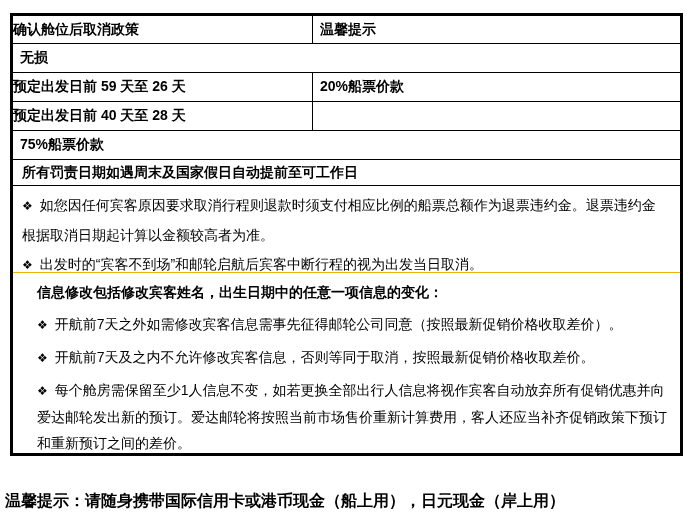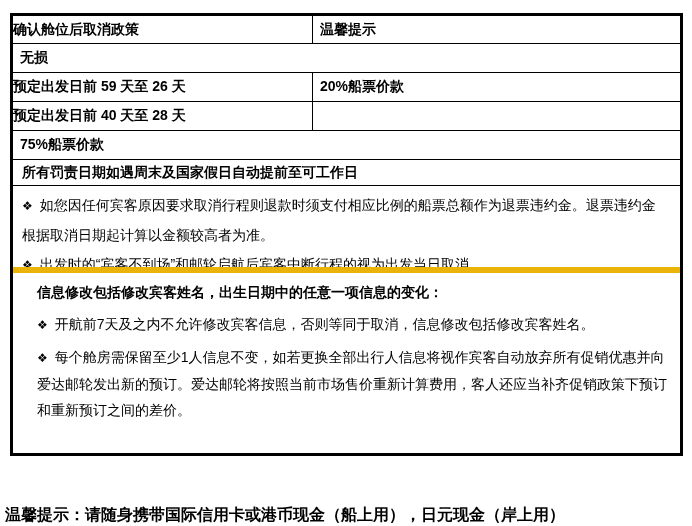--- a/index.html
+++ b/index.html
@@ -58,21 +58,21 @@
     font-weight: bold;
   }
   .notes {
     box-sizing: border-box;
     padding: 5px 12px 0 9px;
     font-size: 14px;
     overflow: hidden;
   }
   .notes-cancel {
     height: 87px;
-    border-bottom: 6px solid #eab308;
+    border-bottom: 1px solid #eab308;
   }
   .notes-cancel p {
     margin: 0;
     line-height: 29px;
   }
   .notes-modify {
     height: 180px;
     padding-top: 6px;
     padding-left: 24px;
   }
@@ -82,21 +82,21 @@
   }
   .note-heading { font-weight: bold; }
   .bullet {
     display: inline-block;
     margin-right: 7px;
     font-size: 12px;
   }
   .tip {
     position: absolute;
     left: 5px;
-    top: 504px;
+    top: 490px;
     font-size: 16px;
     font-weight: bold;
     line-height: 21px;
     white-space: nowrap;
   }
 </style>
 </head>
 <body>
 
 <div class="page">
@@ -126,21 +126,22 @@
       <span>所有罚责日期如遇周末及国家假日自动提前至可工作日</span>
     </div>
 
     <div class="notes notes-cancel">
       <p><span class="bullet">❖</span><span>如您因任何宾客原因要求取消行程则退款时须支付相应比例的船票总额作为退票违约金。退票违约金根据取消日期起计算以金额较高者为准。</span></p>
       <p><span class="bullet">❖</span><span>出发时的“宾客不到场”和邮轮启航后宾客中断行程的视为出发当日取消。</span></p>
     </div>
 
     <div class="notes notes-modify">
       <p class="note-heading">信息修改包括修改宾客姓名，出生日期中的任意一项信息的变化：</p>
-      <p><span class="bullet">❖</span><span>开航前7天及之内不允许修改宾客信息，否则等同于取消，信息修改包括修改宾客姓名。</span></p>
+      <p><span class="bullet">❖</span><span>开航前7天之外如需修改宾客信息需事先征得邮轮公司同意（按照最新促销价格收取差价）。</span></p>
+      <p><span class="bullet">❖</span><span>开航前7天及之内不允许修改宾客信息，否则等同于取消，按照最新促销价格收取差价。</span></p>
       <p><span class="bullet">❖</span><span>每个舱房需保留至少1人信息不变，如若更换全部出行人信息将视作宾客自动放弃所有促销优惠并向爱达邮轮发出新的预订。爱达邮轮将按照当前市场售价重新计算费用，客人还应当补齐促销政策下预订和重新预订之间的差价。</span></p>
     </div>
 
   </div>
 
   <div class="tip">温馨提示：请随身携带国际信用卡或港币现金（船上用），日元现金（岸上用）</div>
 
 </div>
 
 </body></html>

